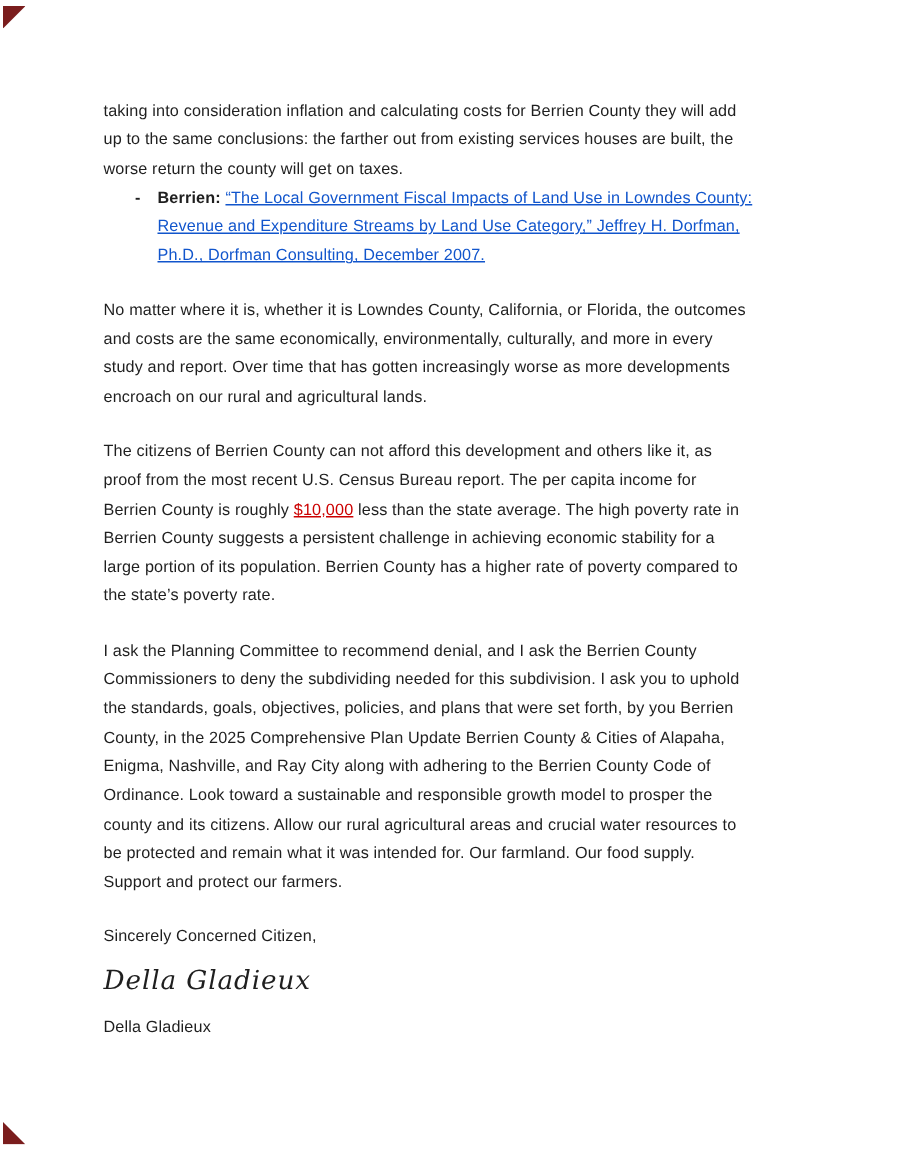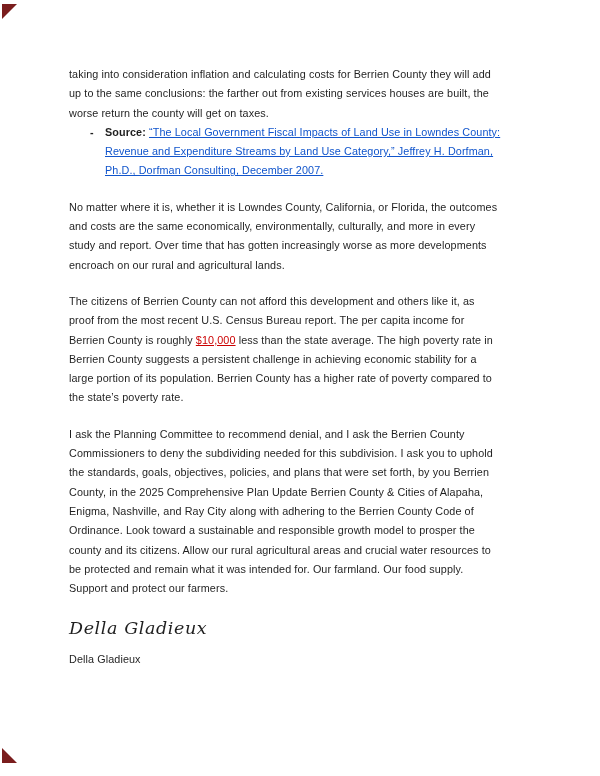--- a/index.html
+++ b/index.html
@@ -99,21 +99,21 @@
   <div class="corner corner-top"></div>
   <div class="corner corner-bottom"></div>
 
   <div class="content">
 
     <p class="para tight">taking into consideration inflation and calculating costs for Berrien County they will add
 up to the same conclusions: the farther out from existing services houses are built, the
 worse return the county will get on taxes.</p>
 
     <div class="bullet">
-      <span class="marker">-</span><span class="src-label">Source:</span>
+      <span class="marker">-</span><span class="src-label">Berrien:</span>
       <a class="src-link">“The Local Government Fiscal Impacts of Land Use in Lowndes County:
 Revenue and Expenditure Streams by Land Use Category,” Jeffrey H. Dorfman,
 Ph.D., Dorfman Consulting, December 2007.</a>
     </div>
 
     <p class="para">No matter where it is, whether it is Lowndes County, California, or Florida, the outcomes
 and costs are the same economically, environmentally, culturally, and more in every
 study and report. Over time that has gotten increasingly worse as more developments
 encroach on our rural and agricultural lands.</p>
 
@@ -127,19 +127,20 @@
     <p class="para">I ask the Planning Committee to recommend denial, and I ask the Berrien County
 Commissioners to deny the subdividing needed for this subdivision. I ask you to uphold
 the standards, goals, objectives, policies, and plans that were set forth, by you Berrien
 County, in the 2025 Comprehensive Plan Update Berrien County &amp; Cities of Alapaha,
 Enigma, Nashville, and Ray City along with adhering to the Berrien County Code of
 Ordinance. Look toward a sustainable and responsible growth model to prosper the
 county and its citizens. Allow our rural agricultural areas and crucial water resources to
 be protected and remain what it was intended for. Our farmland. Our food supply.
 Support and protect our farmers.</p>
 
+    <p class="closing">Sincerely Concerned Citizen,</p>
 
     <div class="signature">Della Gladieux</div>
 
     <p class="printed-name">Della Gladieux</p>
 
   </div>
 </div>
 
 </body></html>

